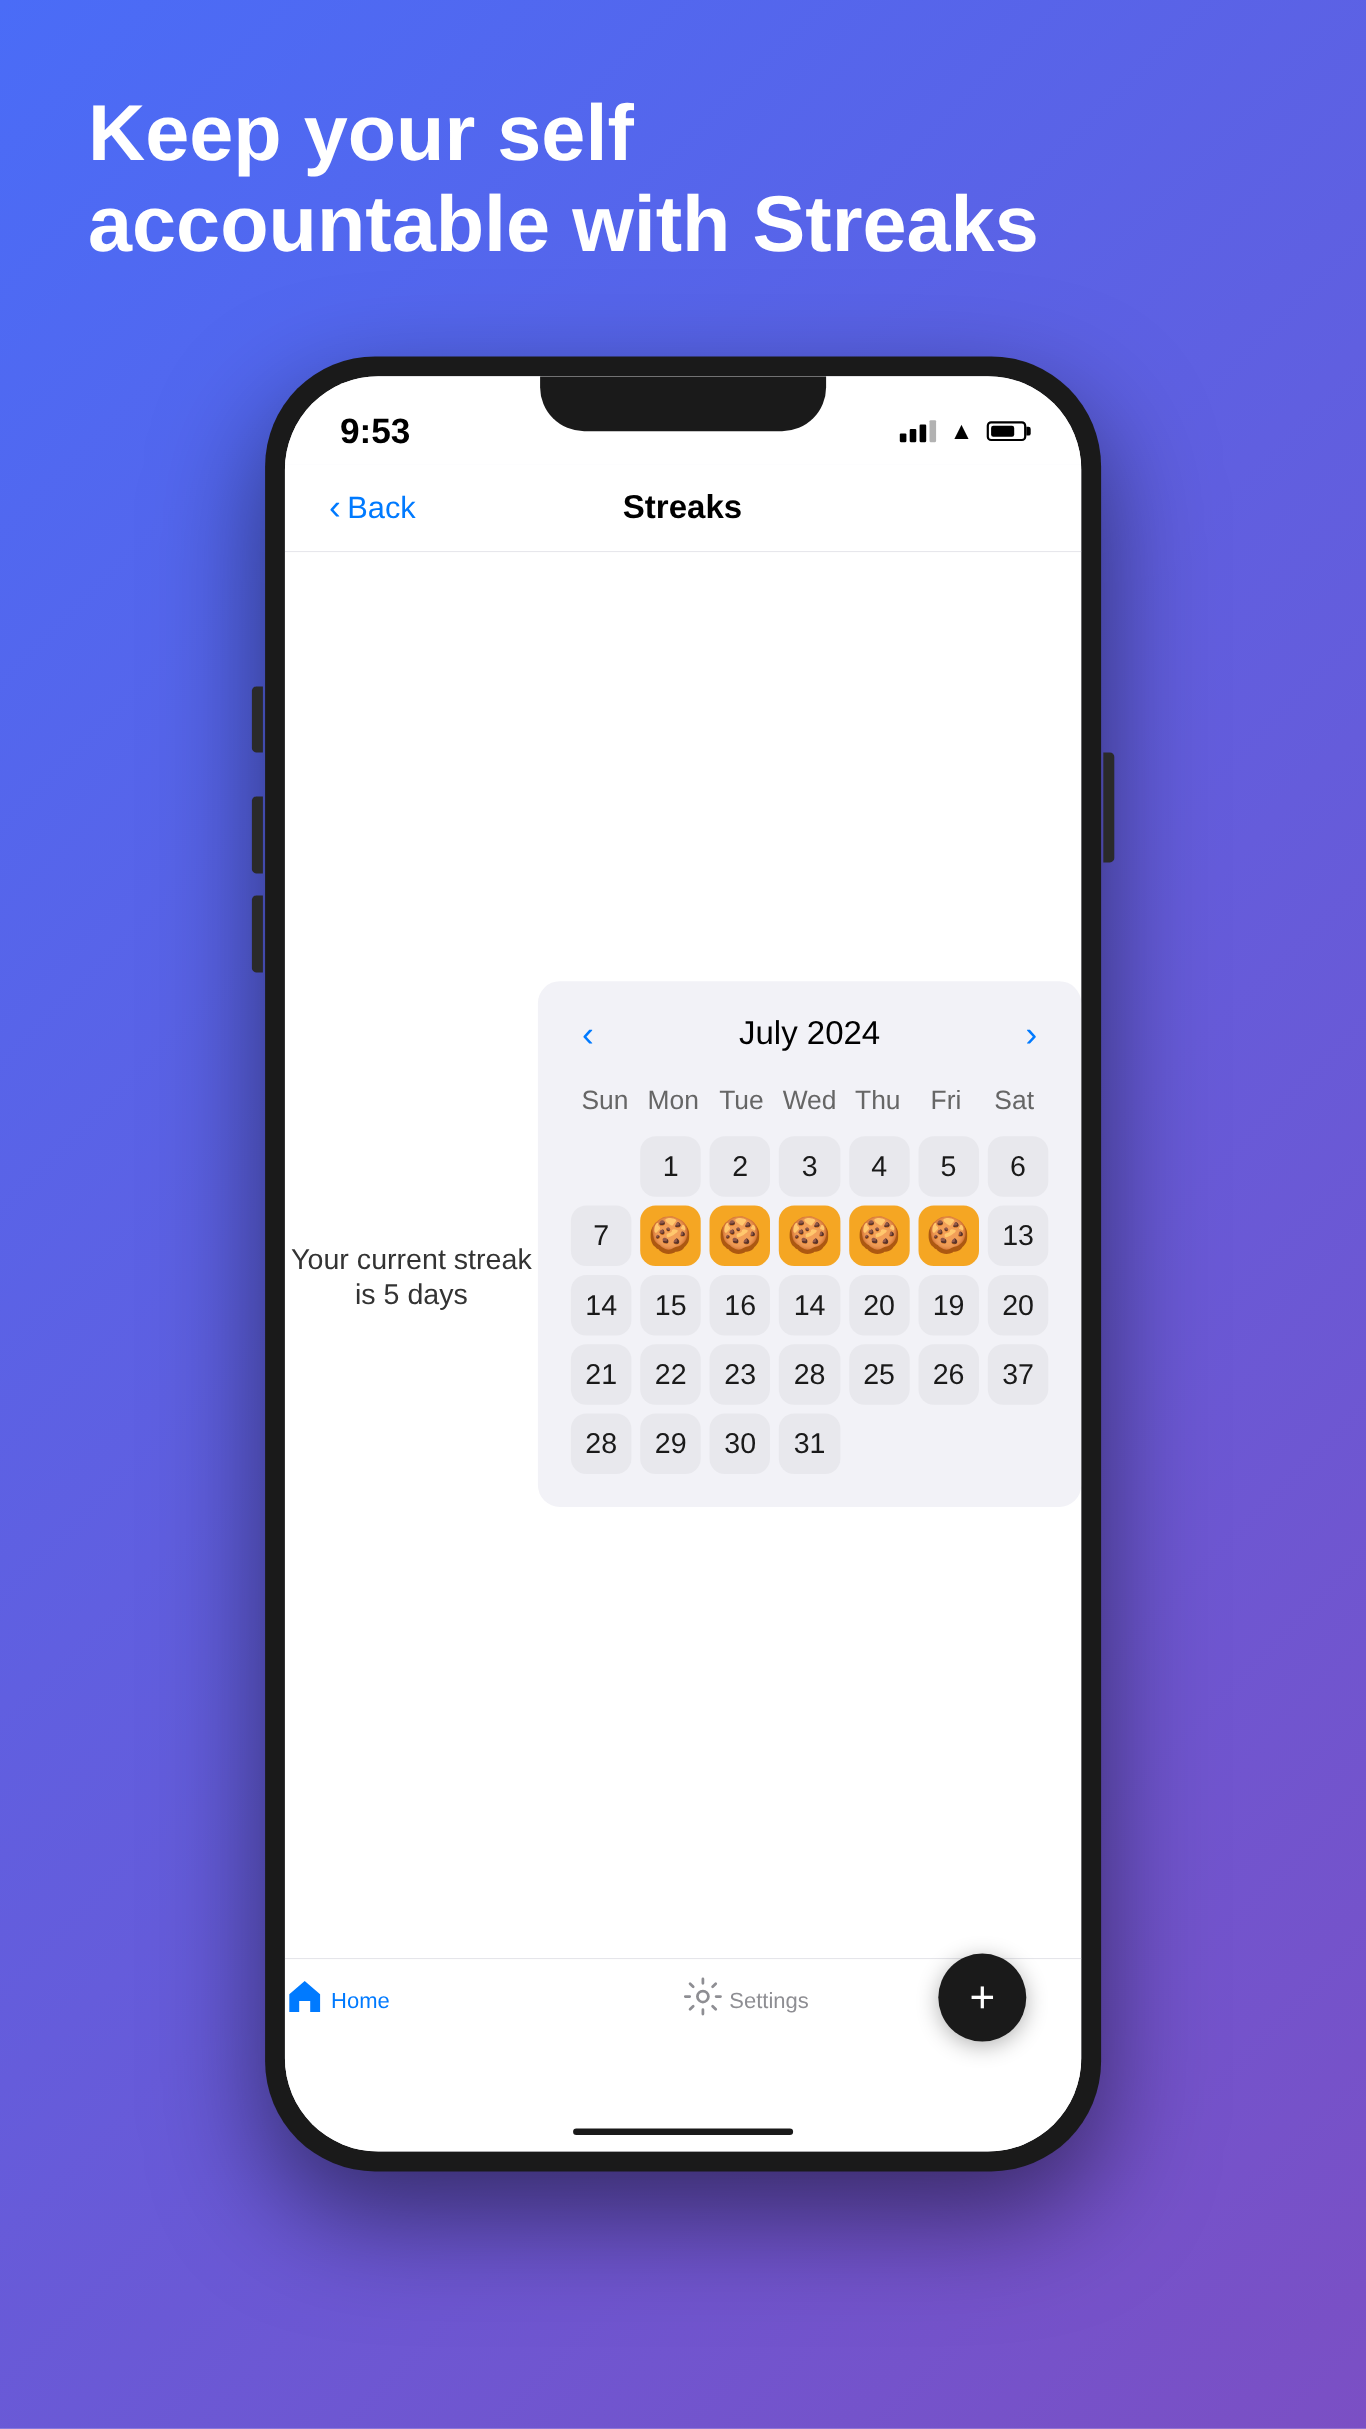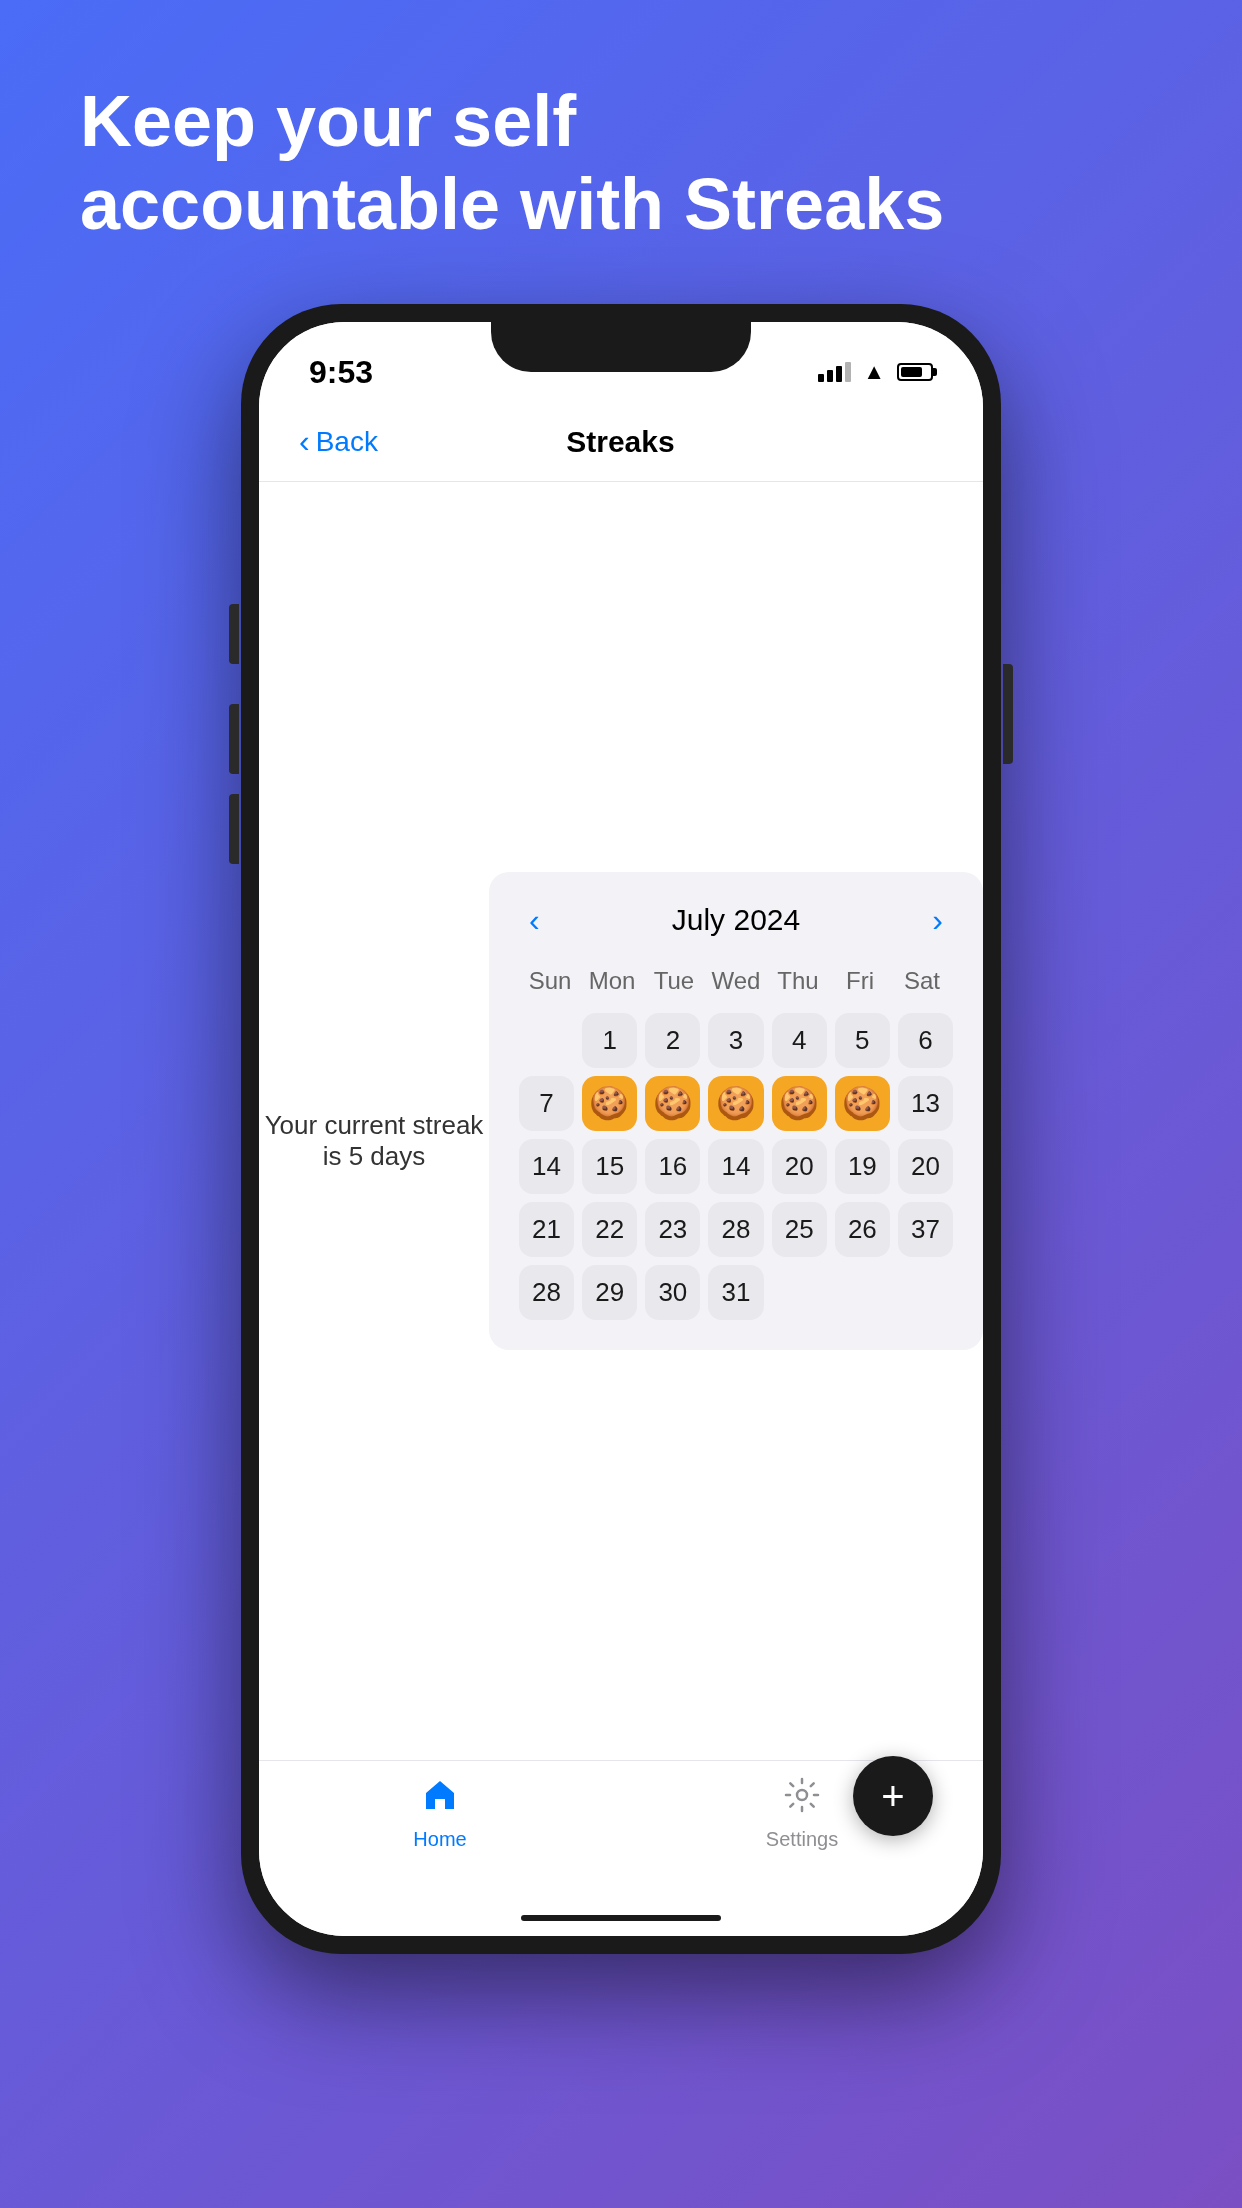--- a/index.html
+++ b/index.html
@@ -21,21 +21,21 @@
       font-size: 72px;
       font-weight: 800;
       line-height: 1.15;
       padding: 80px 80px 0 80px;
       align-self: flex-start;
       z-index: 2;
     }
 
     .phone-wrapper {
       position: absolute;
-      top: 304px;
+      top: 324px;
       left: 50%;
       transform: translateX(-50%);
       width: 760px;
       height: 1650px;
       z-index: 3;
     }
 
     
     .phone-shell {
       width: 760px;
@@ -325,21 +325,21 @@
       display: flex;
       align-items: flex-start;
       justify-content: space-around;
       padding: 16px 0 0 0;
       flex-shrink: 0;
       position: relative;
     }
 
     .tab-item {
       display: flex;
-      flex-direction: column;
+      flex-direction: row;
       align-items: center;
       gap: 6px;
       flex: 1;
     }
 
     .tab-icon {
       font-size: 36px;
     }
 
     .tab-label {

